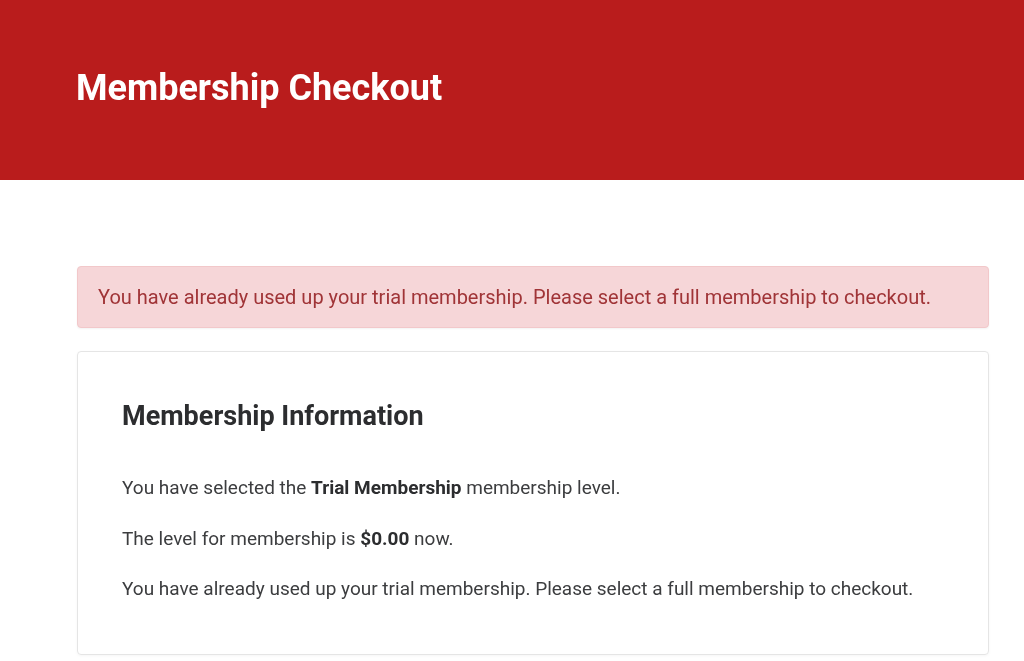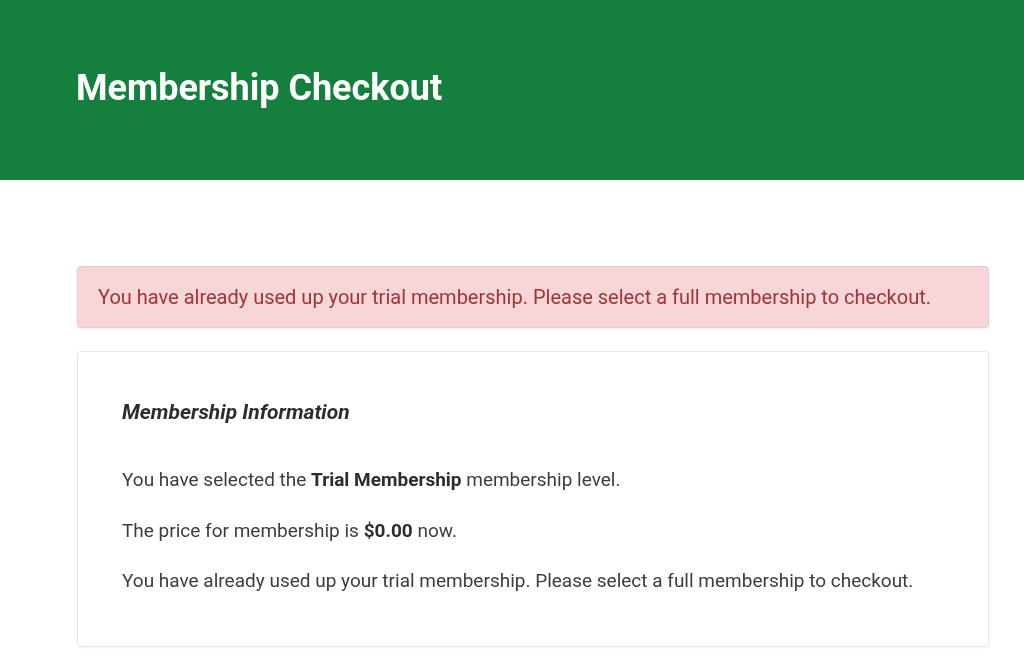--- a/index.html
+++ b/index.html
@@ -10,21 +10,21 @@
     
     body {
       font-family: -apple-system, BlinkMacSystemFont, "Segoe UI", Roboto, "Helvetica Neue", Arial, sans-serif;
       background: #ffffff;
       width: 1024px;
       height: 661px;
       overflow: hidden;
     }
     
     .header {
-      background-color: #15803d;
+      background-color: #b91c1c;
       height: 180px;
       padding: 0 76px;
       display: flex;
       align-items: center;
     }
     
     .header h1 {
       color: #ffffff;
       font-size: 36px;
       font-weight: 700;
@@ -53,24 +53,23 @@
     
     .card {
       border: 1px solid #e5e5e5;
       border-radius: 4px;
       padding: 48px 44px 50px 44px;
       box-shadow: 0 1px 3px rgba(0,0,0,0.04);
     }
     
     .card h2 {
       color: #2c2d2f;
-      font-size: 21px;
+      font-size: 27px;
       font-weight: 700;
       margin-bottom: 42px;
-      font-style: italic;
     }
     
     .card p {
       color: #3c3d3f;
       font-size: 19px;
       line-height: 1.5;
       margin-bottom: 22px;
       margin-top: 8px;
     }
     
@@ -97,19 +96,19 @@
   </div>
 
   <div class="card">
     <h2>Membership Information</h2>
 
     <p>
       <span>You have selected the </span><strong>Trial Membership</strong><span> membership level.</span>
     </p>
 
     <p>
-      <span>The price for membership is </span><strong>$0.00</strong><span> now.</span>
+      <span>The level for membership is </span><strong>$0.00</strong><span> now.</span>
     </p>
 
     <p>You have already used up your trial membership. Please select a full membership to checkout.</p>
   </div>
 
 </div>
 
 </body></html>

